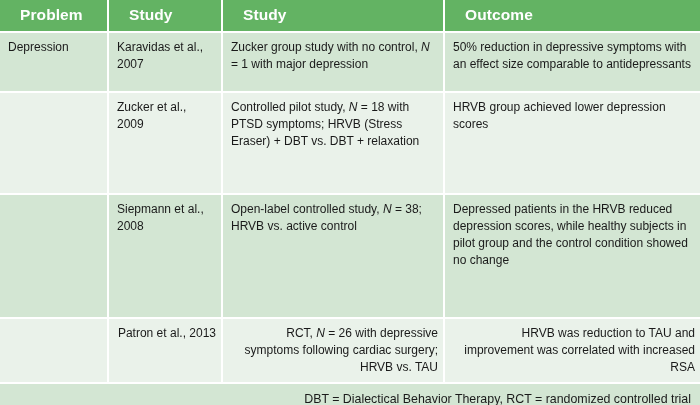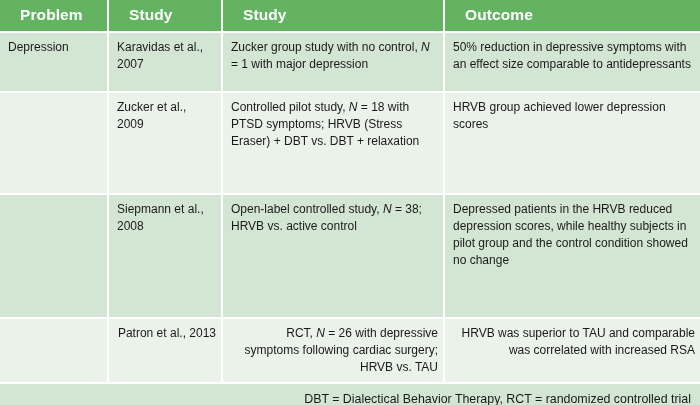--- a/index.html
+++ b/index.html
@@ -123,21 +123,21 @@
         <td></td>
         <td>Siepmann et al., 2008</td>
         <td><span>Open-label controlled study, </span><span class="stat-sym">N</span><span> = 38; HRVB vs. active control</span></td>
         <td>Depressed patients in the HRVB reduced depression scores, while healthy subjects in pilot group and the control condition showed no change</td>
       </tr>
 
       <tr class="row-light r4">
         <td></td>
         <td>Patron et al., 2013</td>
         <td><span>RCT, </span><span class="stat-sym">N</span><span> = 26 with depressive symptoms following cardiac surgery; HRVB vs. TAU</span></td>
-        <td>HRVB was superior to TAU and comparable was correlated with increased RSA</td>
+        <td>HRVB was reduction to TAU and improvement was correlated with increased RSA</td>
       </tr>
 
       <tr>
         <td class="note-cell" colspan="4">
           <span class="note-line">DBT = Dialectical Behavior Therapy,  RCT = randomized controlled trial</span>
           <span class="note-line">TAU = treatment as scores</span>
         </td>
       </tr>
 
     </tbody>

